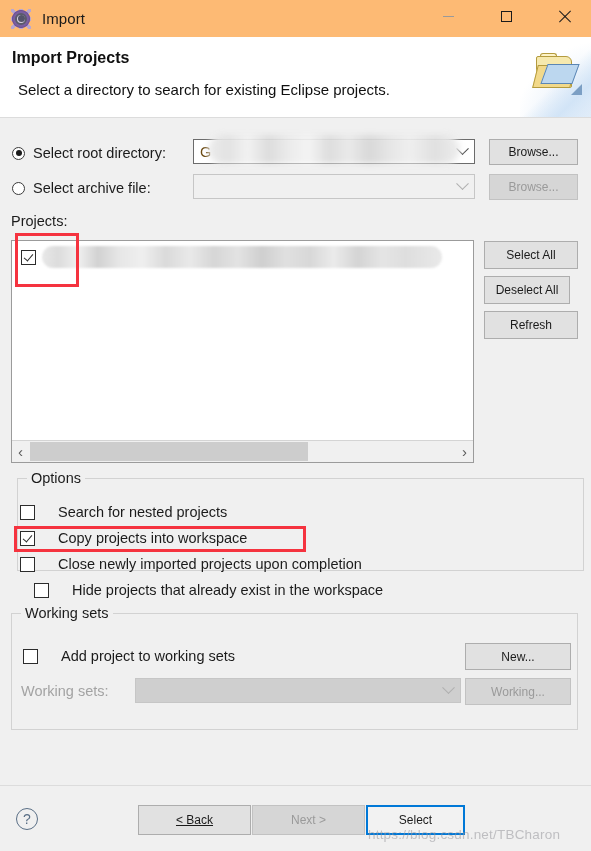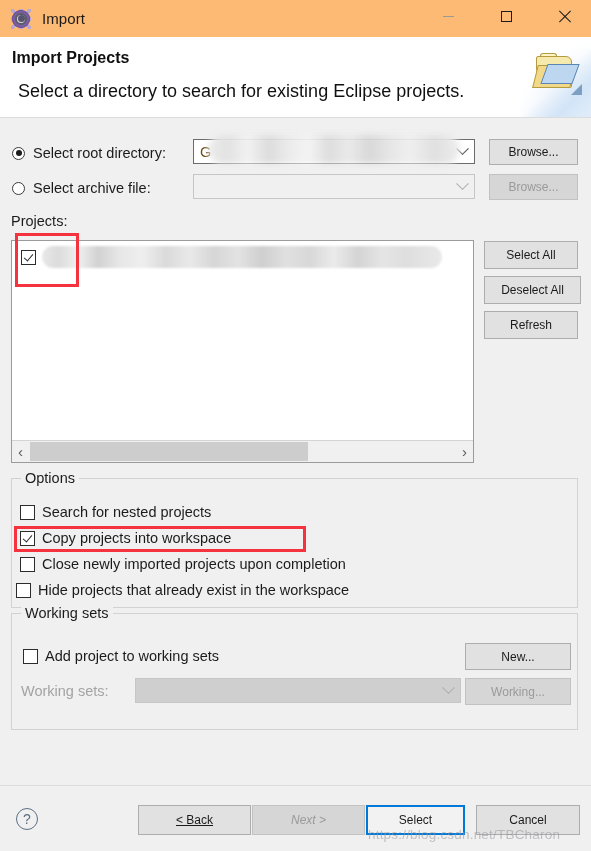--- a/index.html
+++ b/index.html
@@ -120,21 +120,21 @@
   .header-title {
     position: absolute;
     left: 12px; top: 12px;
     font-size: 16px;
     font-weight: bold;
     color: #101010;
   }
   .header-desc {
     position: absolute;
     left: 18px; top: 44px;
-    font-size: 18px;
+    font-size: 15px;
     color: #101010;
   }
   .header-art {
     position: absolute;
     right: 0px; top: 0px;
     width: 71px; height: 80px;
     background:
       radial-gradient(circle at 120% 120%, #dce9f7 0%, #eaf2fb 40%, #ffffff 72%);
     overflow: hidden;
   }
@@ -352,21 +352,21 @@
   .group-title {
     position: absolute;
     top: -9px; left: 9px;
     background: #f0f0f0;
     padding: 0 4px;
     font-size: 14.5px;
     color: #1b1b1b;
   }
 
   .check-row { position: absolute; display: flex; align-items: center; }
-  .check-row .lbl { margin-left: 7px; white-space: nowrap; }
+  .check-row .lbl { margin-left: 23px; white-space: nowrap; }
 
   .redbox {
     position: absolute;
     border: 3px solid #f5333f;
     box-sizing: border-box;
     pointer-events: none;
   }
 
   
   .footer {
@@ -480,44 +480,44 @@
       <div class="hscroll" style="left:0px; bottom:0px; width:461px; height:22px;">
         <div class="scroll-arrow" style="left:0px;">‹</div>
         <div class="thumb" style="left:18px; width:278px;"></div>
         <div class="scroll-arrow" style="right:0px;">›</div>
       </div>
     </div>
 
     <div class="redbox" style="left:15px; top:115px; width:64px; height:54px;"></div>
 
     <div class="btn" style="left:484px; top:123px; width:94px; height:28px;">Select All</div>
-    <div class="btn" style="left:484px; top:158px; width:97px; height:28px;">Deselect All</div>
+    <div class="btn" style="left:484px; top:158px; width:86px; height:28px;">Deselect All</div>
     <div class="btn" style="left:484px; top:193px; width:94px; height:28px;">Refresh</div>
 
-    <div class="group" style="left:11px; top:360px; width:567px; height:130px;">
+    <div class="group" style="left:17px; top:360px; width:567px; height:93px;">
       <div class="group-title">Options</div>
     </div>
 
     <div class="check-row" style="left:20px; top:386px;">
       <div class="cbox"></div>
       <div class="lbl">Search for nested projects</div>
     </div>
 
     <div class="check-row" style="left:20px; top:412px;">
       <div class="cbox checked"></div>
       <div class="lbl">Copy projects into workspace</div>
     </div>
     <div class="redbox" style="left:14px; top:408px; width:292px; height:26px;"></div>
 
     <div class="check-row" style="left:20px; top:438px;">
       <div class="cbox"></div>
       <div class="lbl">Close newly imported projects upon completion</div>
     </div>
 
-    <div class="check-row" style="left:16px; top:464px;align-items:center;">
+    <div class="check-row" style="left:34px; top:464px;align-items:center;">
       <div class="cbox"></div>
       <div class="lbl">Hide projects that already exist in the workspace</div>
     </div>
 
     <div class="group" style="left:11px; top:495px; width:567px; height:117px;">
       <div class="group-title">Working sets</div>
     </div>
 
     <div class="check-row" style="left:23px; top:530px;">
       <div class="cbox"></div>
@@ -536,18 +536,17 @@
     </div>
 
     <div class="btn disabled" style="left:465px; top:560px; width:106px; height:27px;">Working...</div>
   </div>
 
   <div class="footer"></div>
 
   <div class="help-icon">?</div>
 
   <div class="btn" style="left:138px; top:805px; width:113px; height:30px;text-decoration:underline;">&lt; Back</div>
-  <div class="btn disabled" style="left:252px; top:805px; width:113px; height:30px;font-style:italic;">Next &gt;</div>
+  <div class="btn disabled" style="left:252px; top:805px; width:113px; height:30px;">Next &gt;</div>
   <div class="btn default" style="left:366px; top:805px; width:99px; height:30px;">Select</div>
-  <div class="btn" style="left:476px; top:805px; width:104px; height:30px;">Cancel</div>
 
   <div class="watermark">https://blog.csdn.net/TBCharon</div>
 </div>
 
 </body></html>

